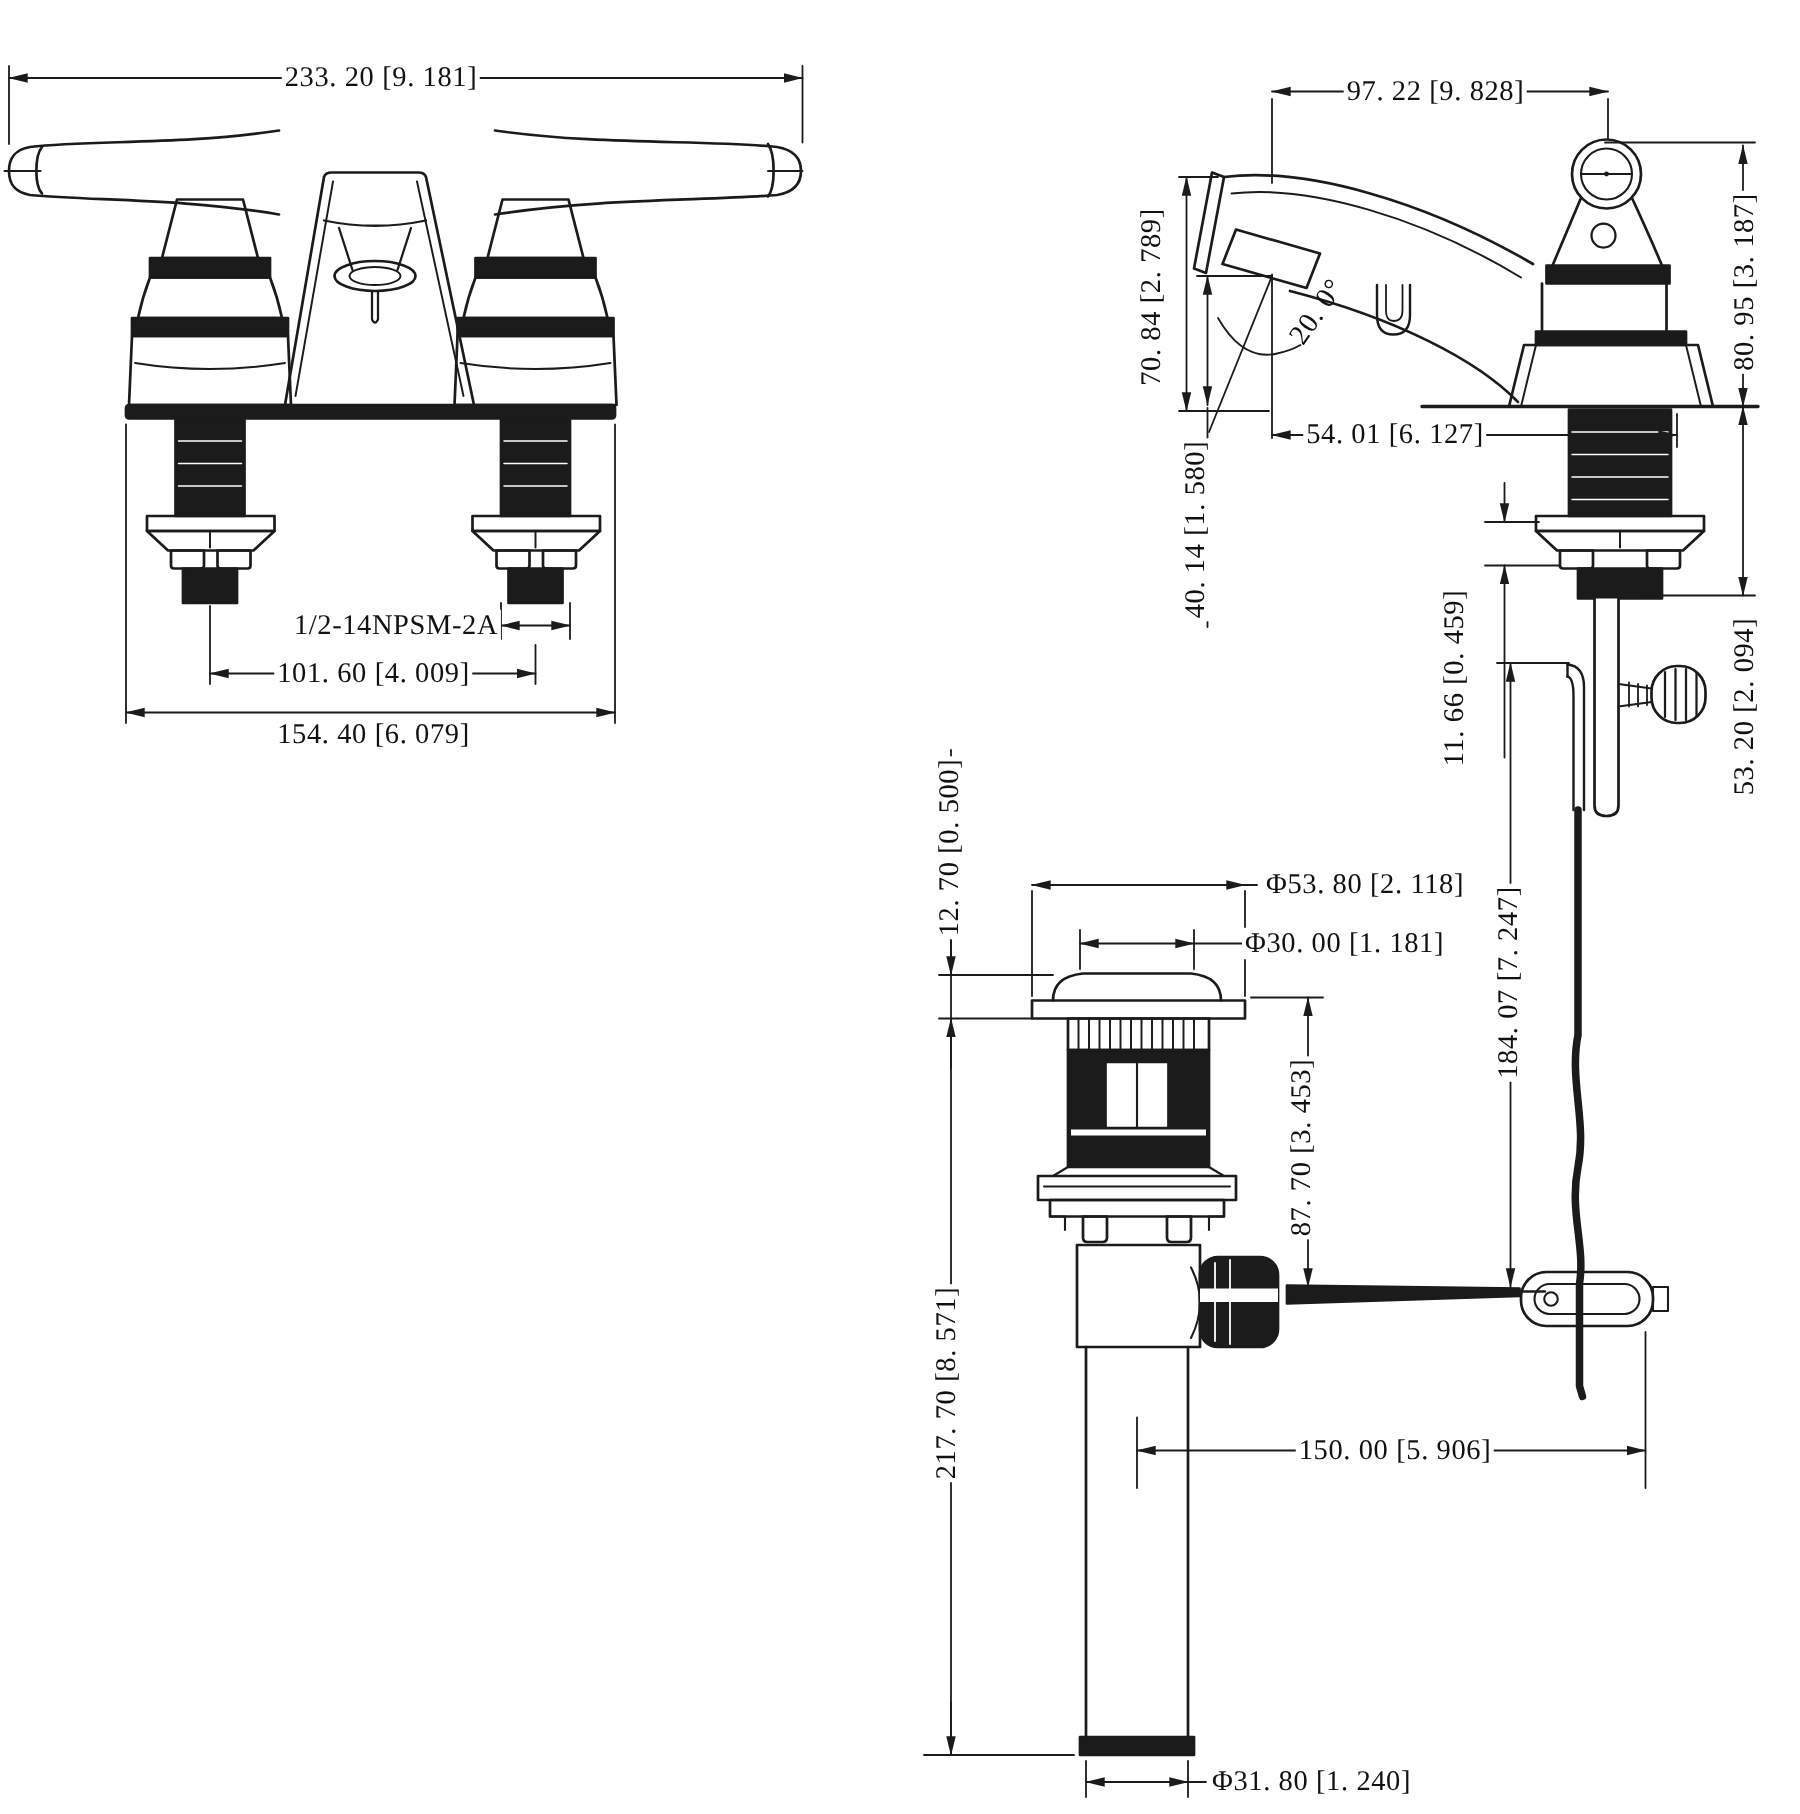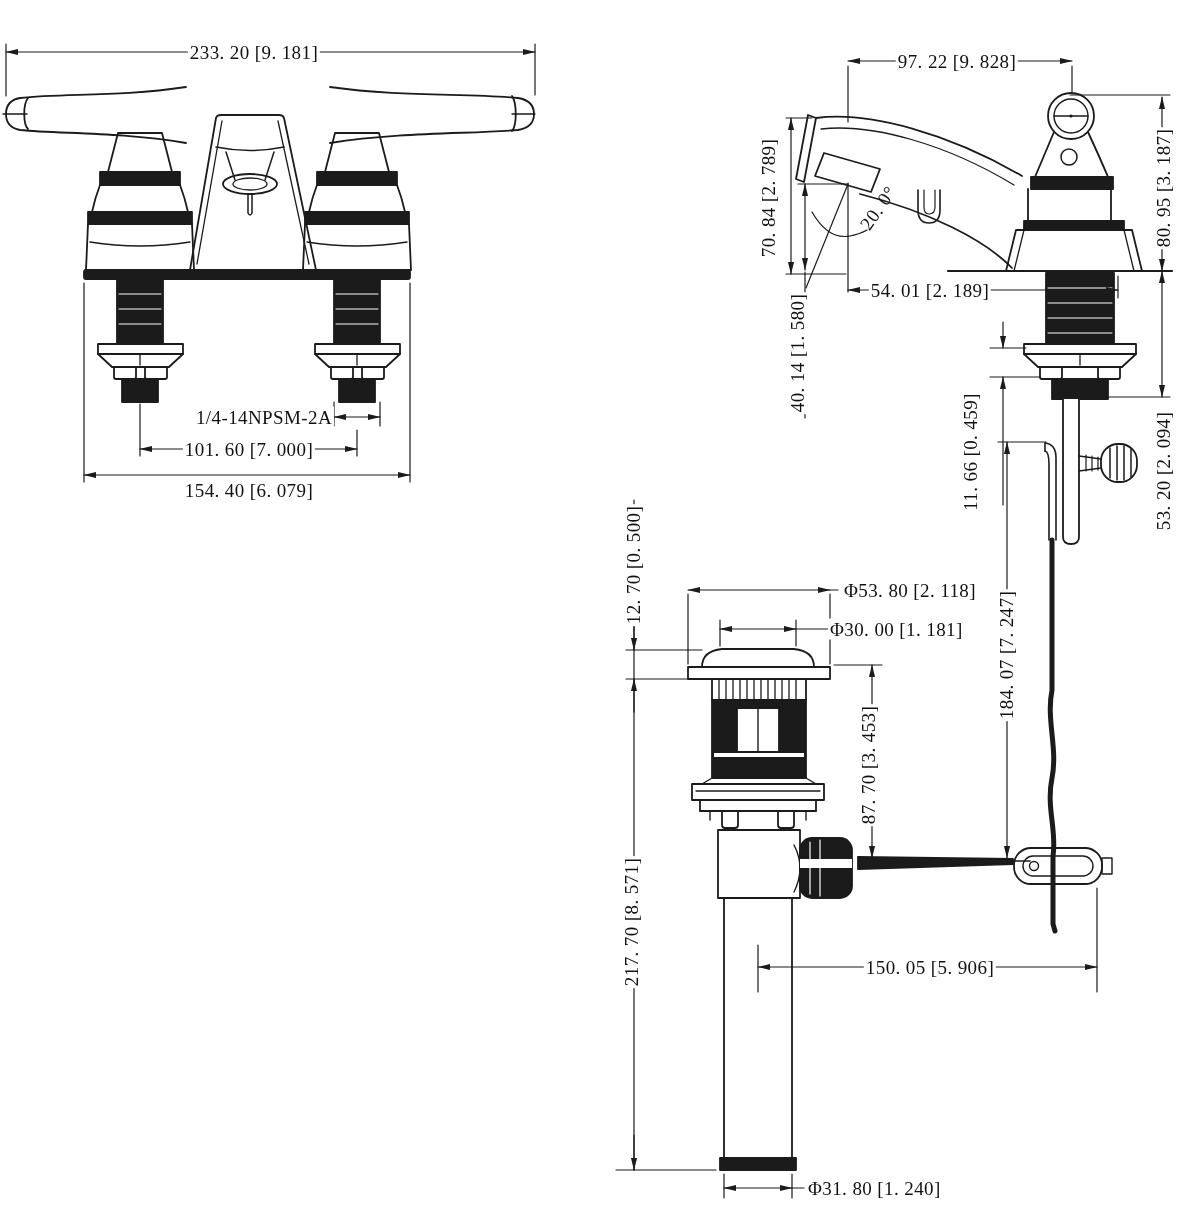--- a/index.html
+++ b/index.html
@@ -245,35 +245,35 @@
       <path d="M758,945 L758,992 M1097,888 L1097,992"></path>
       <line x1="758" y1="967" x2="1097" y2="967" marker-start="url(#ar)" marker-end="url(#ar)"></line>
       <path d="M724,1174 L724,1198 M792,1174 L792,1198"></path>
       <line x1="724" y1="1188" x2="792" y2="1188" marker-start="url(#ar)" marker-end="url(#ar)"></line>
       <line x1="792" y1="1188" x2="804" y2="1188"></line>
     </g>
   </g>
 </svg>
 
 <span class="dim" style="left:254px;top:52px">233. 20 [9. 181]</span>
-<span class="dim" style="left:264px;top:417px">1/4-14NPSM-2A</span>
-<span class="dim" style="left:249px;top:449px">101. 60 [7. 000]</span>
+<span class="dim" style="left:264px;top:417px">1/2-14NPSM-2A</span>
+<span class="dim" style="left:249px;top:449px">101. 60 [4. 009]</span>
 <span class="dim" style="left:249px;top:490px">154. 40 [6. 079]</span>
 
 <span class="dim" style="left:957px;top:61px">97. 22 [9. 828]</span>
 <span class="dim v" style="left:768px;top:198px">70. 84 [2. 789]</span>
 <span class="dim v" style="left:1163px;top:188px">80. 95 [3. 187]</span>
 <span class="dim d" style="left:878px;top:208px">20. 0°</span>
-<span class="dim" style="left:930px;top:290px">54. 01 [2. 189]</span>
+<span class="dim" style="left:930px;top:290px">54. 01 [6. 127]</span>
 <span class="dim v" style="left:797px;top:353px">40. 14 [1. 580]</span>
 <span class="dim v" style="left:970px;top:452px">11. 66 [0. 459]</span>
 <span class="dim v" style="left:1163px;top:471px">53. 20 [2. 094]</span>
 <span class="dim v" style="left:1006px;top:655px">184. 07 [7. 247]</span>
 
 <span class="dim v" style="left:633px;top:565px">12. 70 [0. 500]</span>
 <span class="dim l" style="left:842px;top:590px">Φ53. 80 [2. 118]</span>
 <span class="dim l" style="left:828px;top:629px">Φ30. 00 [1. 181]</span>
 <span class="dim v" style="left:868px;top:765px">87. 70 [3. 453]</span>
 <span class="dim v" style="left:631px;top:922px">217. 70 [8. 571]</span>
-<span class="dim" style="left:930px;top:967px">150. 05 [5. 906]</span>
+<span class="dim" style="left:930px;top:967px">150. 00 [5. 906]</span>
 <span class="dim l" style="left:806px;top:1188px">Φ31. 80 [1. 240]</span>
 
 </div>
 
 </body></html>

